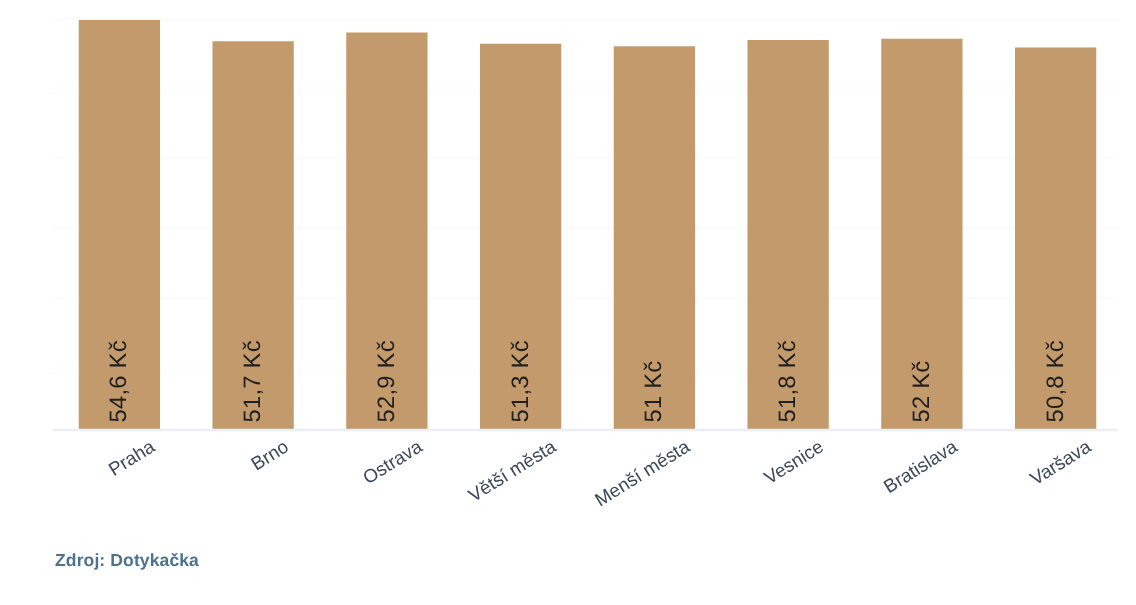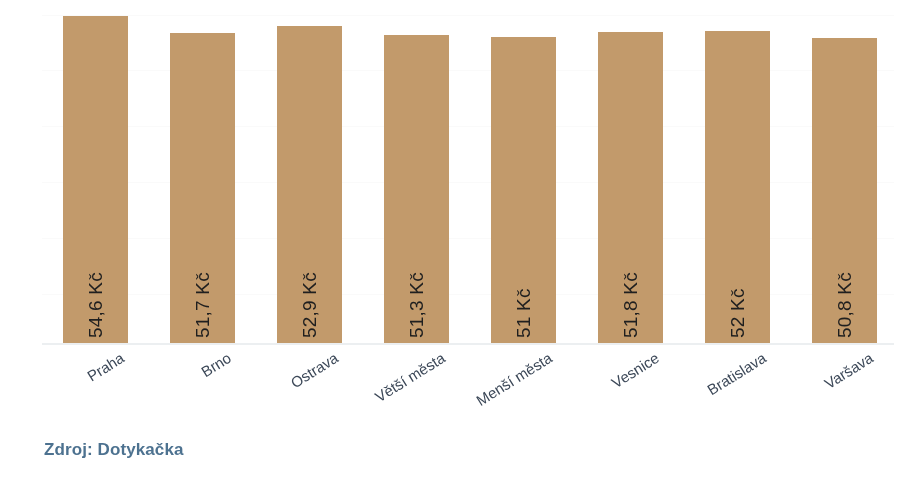--- a/index.html
+++ b/index.html
@@ -114,21 +114,21 @@
     transform-origin: right top;
     transform: rotate(-32deg);
     text-align: right;
   }
 
   
   .source-note {
     position: absolute;
     left: 44px;
     top: 440px;
-    font-size: 17px;
+    font-size: 14px;
     font-weight: bold;
     color: #4d7290;
     letter-spacing: 0.1px;
   }
 </style>
 </head>
 <body>
 
 <div class="chart-root">
 

